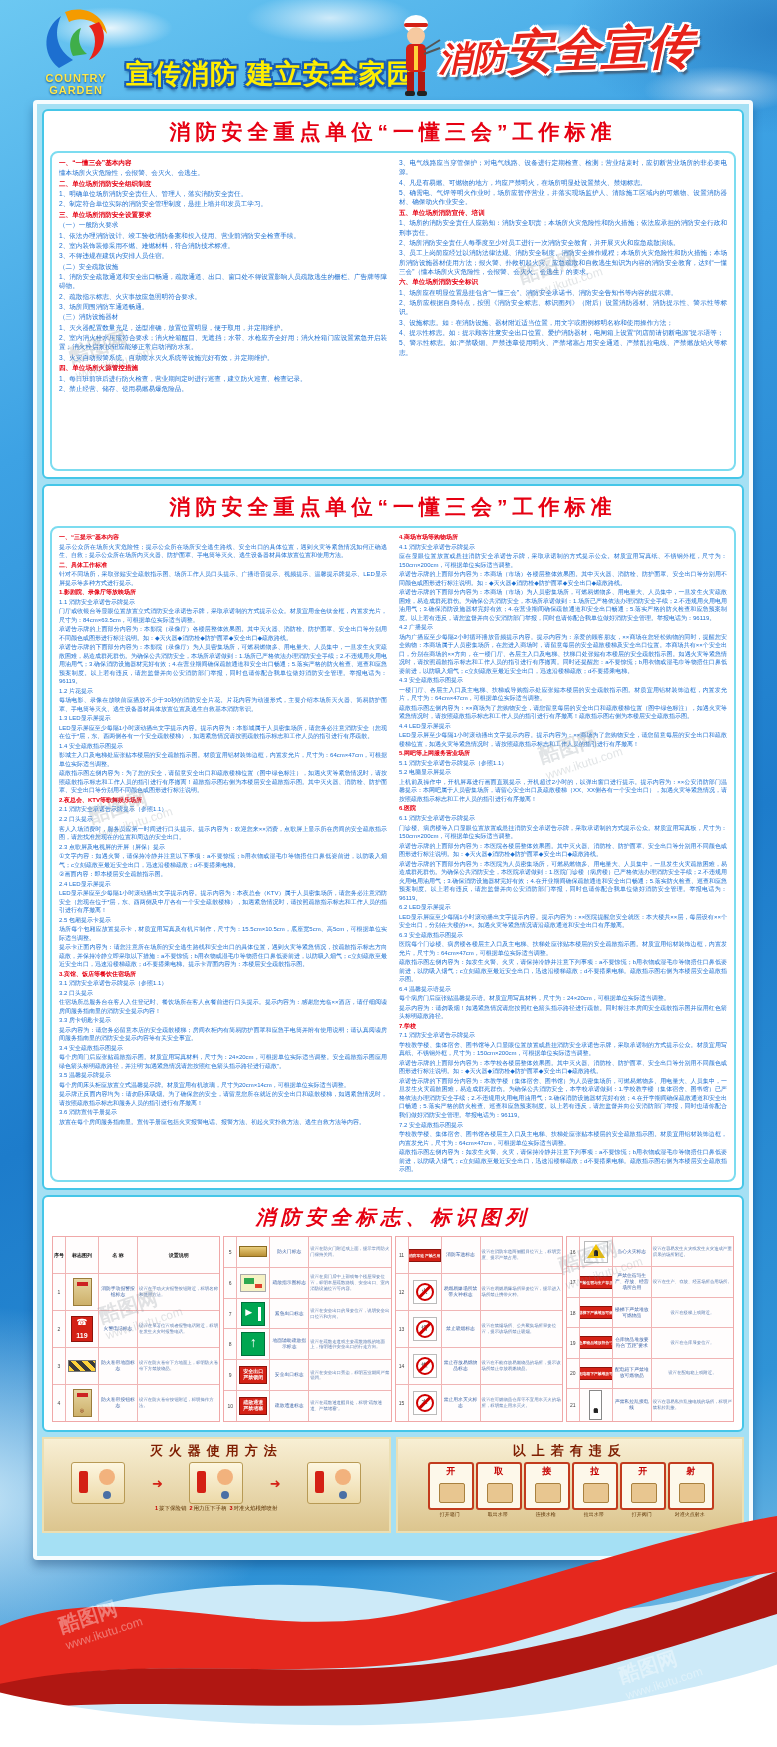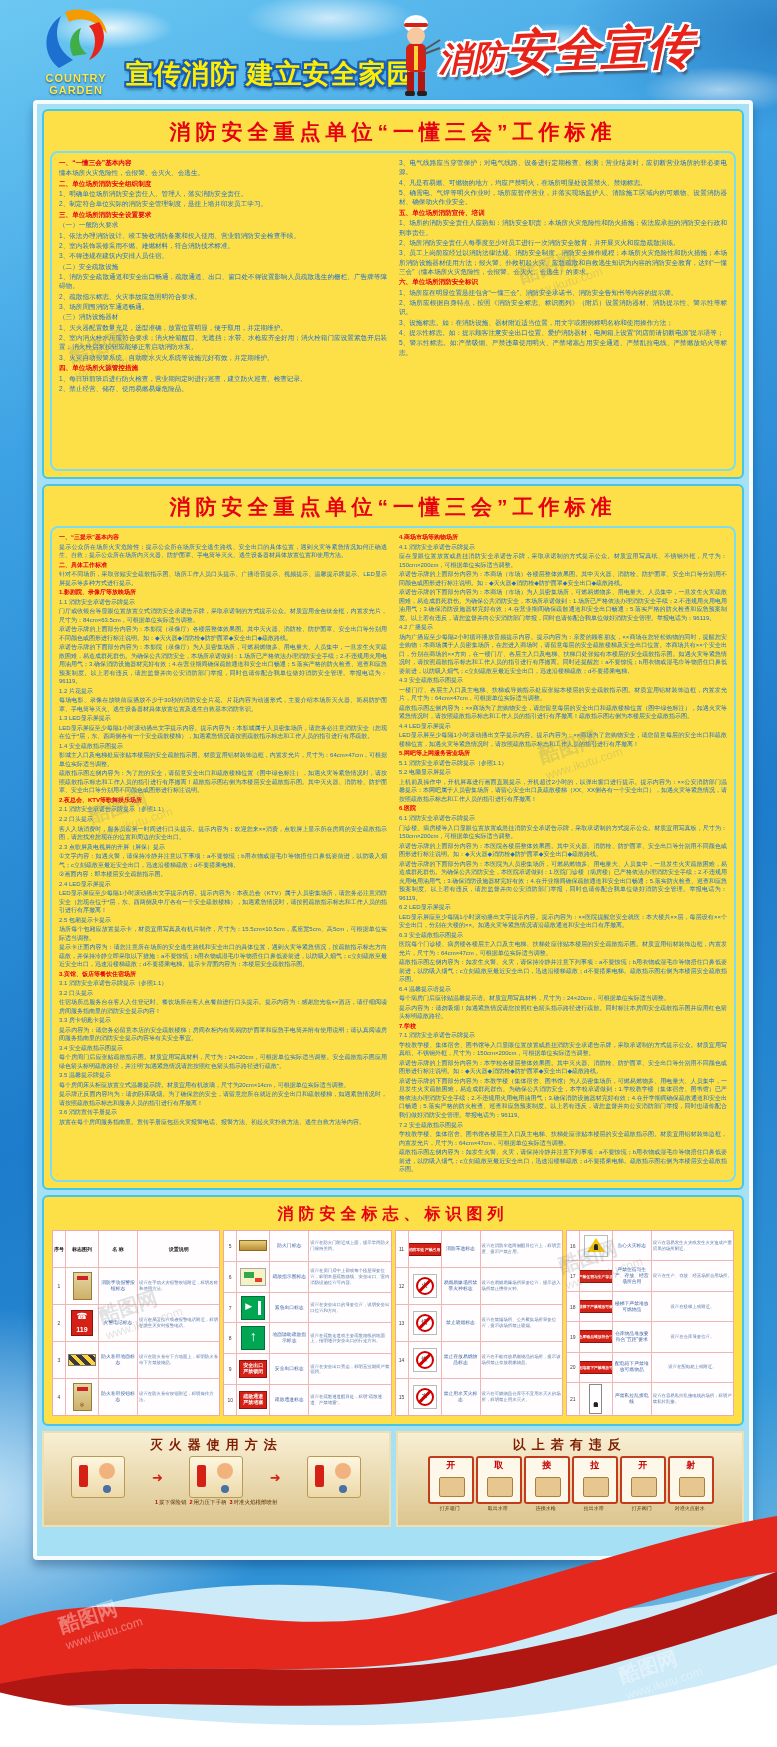--- a/index.html
+++ b/index.html
@@ -33,32 +33,32 @@
   .brand{position:absolute;left:438px;top:18px;width:330px;font-size:47px;font-weight:bold;
     font-style:italic;color:#e8231a;transform:rotate(-2deg);white-space:nowrap;
     font-family:"DejaVu Serif","Liberation Serif",serif;
     text-shadow:-2px 0 #fff,2px 0 #fff,0 -2px #fff,0 2px #fff,-2px -2px #fff,
                  2px 2px #fff,-2px 2px #fff,2px -2px #fff,3px 5px 2px rgba(60,20,10,.45);}
   .brand .small{font-size:34px;}
   
   .poster{position:absolute;left:33px;top:100px;width:712px;height:1452px;
     background:#a5e0f4;border:4px solid rgba(255,255,255,.9);border-radius:4px;
     box-shadow:0 6px 10px rgba(0,40,90,.35);}
-  .panel{background:#fde047;border:2px solid #45c6e8;border-radius:6px;margin:5px 5px;position:relative;overflow:hidden;}
+  .panel{background:#ffffff;border:2px solid #45c6e8;border-radius:6px;margin:5px 5px;position:relative;overflow:hidden;}
   .ptitle{color:#e60012;font-weight:bold;text-align:center;letter-spacing:5px;font-size:21px;padding:7px 0 3px;}
   .inner{border:2px solid #7cdcf0;border-radius:8px;margin:2px 6px 6px;padding:5px 7px;overflow:hidden;}
   .cols{display:flex;gap:12px;}
   .col{flex:1;overflow:hidden;text-align:justify;}
   .p1 .col{font-size:6.6px;line-height:1.42;color:#1d6fd0;height:306px;}
   .p2 .col{font-size:6px;line-height:1.42;color:#1d6fd0;height:642px;}
   .blk{margin:0 0 1px;}
   .blk.h{color:#e60012;font-weight:bold;}
   .blk.b{color:#0b4ea0;font-weight:bold;}
   
-  .p3 .ptitle{font-size:16px;}
+  .p3 .ptitle{font-size:20px;font-style:italic;}
   .tablewrap{display:flex;gap:3px;margin:2px 8px 8px;height:186px;}
   .sgroup{flex:1;border:1px solid #f0a8a8;display:flex;flex-direction:column;background:#fffdfd;}
   .srow{flex:1;display:flex;border-top:1px solid #f0b5b5;align-items:stretch;}
   .srow:first-child{border-top:none;}
   .scell{border-left:1px solid #f0b5b5;display:flex;align-items:center;justify-content:center;
          padding:1px;overflow:hidden;text-align:center;}
   .scell:first-child{border-left:none;}
   .c-no{width:10px;font-size:5px;color:#444;}
   .c-ic{width:30px;}
   .c-name{width:36px;font-size:4.8px;color:#3f66a8;line-height:1.25;}

